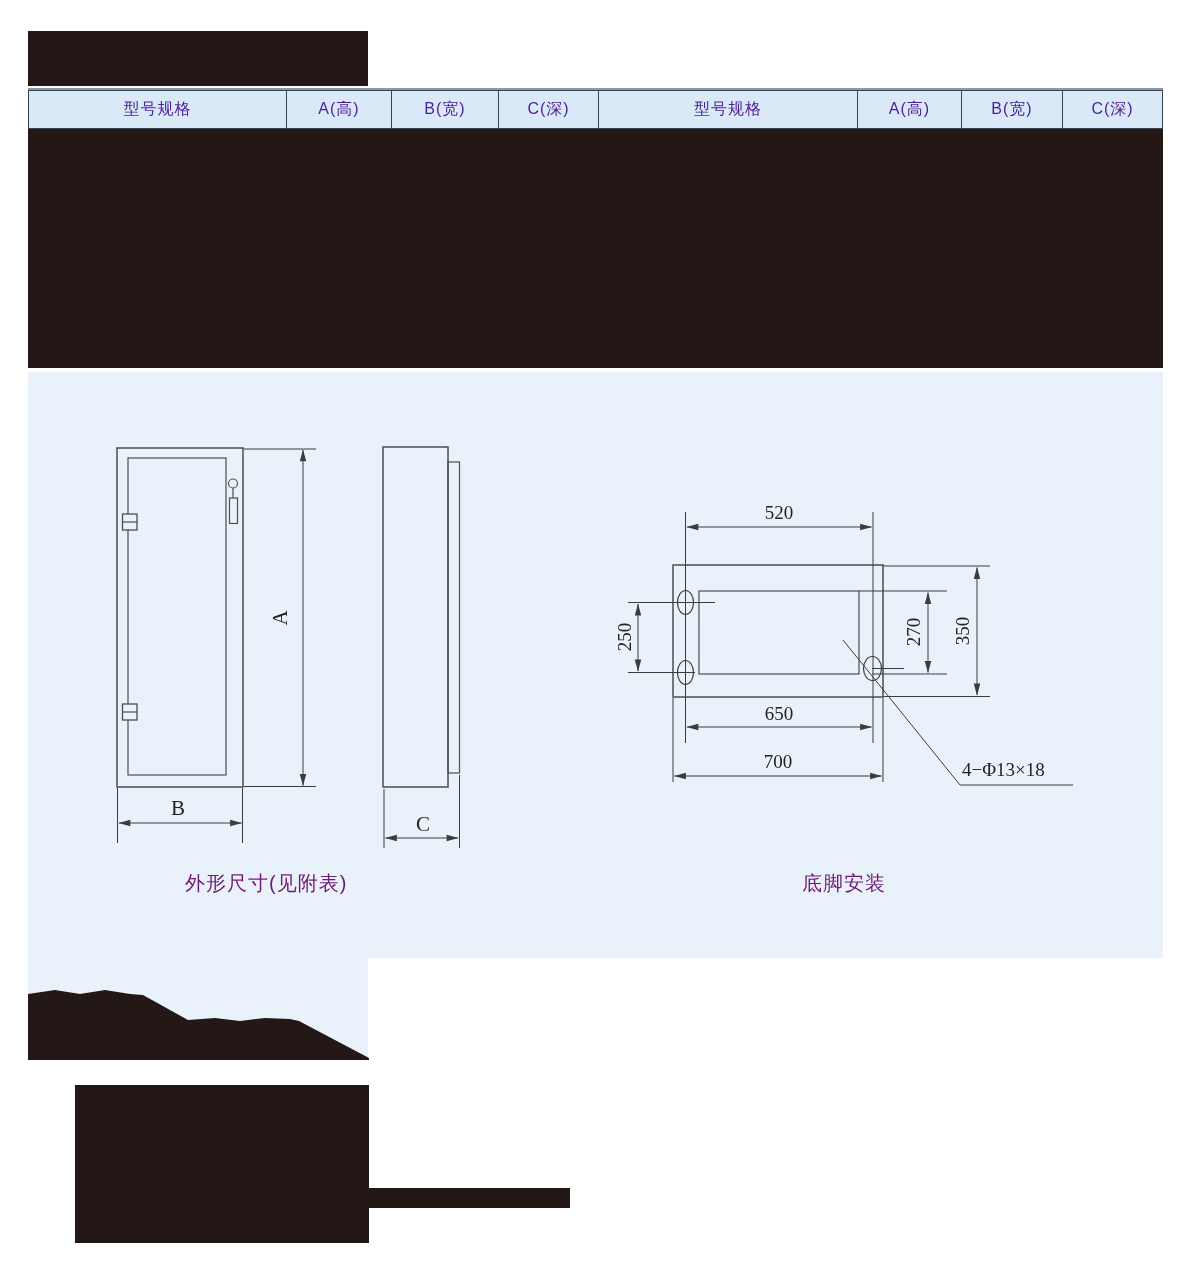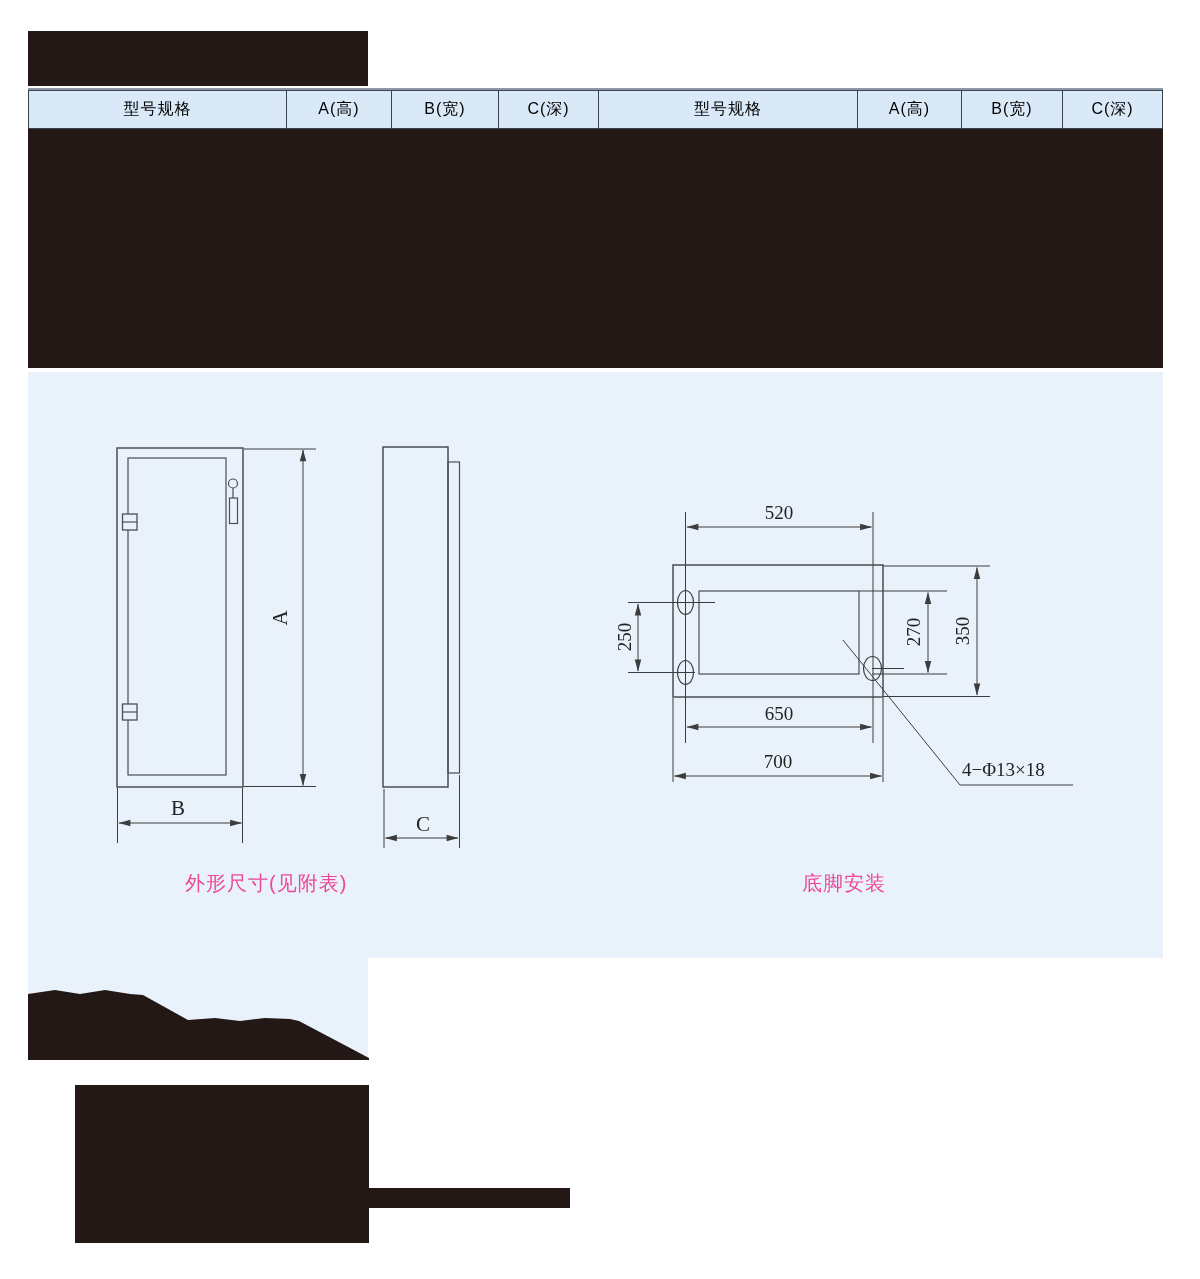--- a/index.html
+++ b/index.html
@@ -10,36 +10,36 @@
   .redact-table{left:28px;top:129px;width:1135px;height:239px;}
   .redact-bottom-block{left:75px;top:1085px;width:294px;height:158px;}
   .redact-bottom-bar{left:369px;top:1188px;width:201px;height:20px;}
   .panel{position:absolute;background:#e9f2fa;}
   .panel-main{left:28px;top:372px;width:1135px;height:586px;}
   .panel-ext{left:28px;top:958px;width:340px;height:102px;}
   .spec-table{position:absolute;left:28px;top:88px;width:1135px;height:41px;display:flex;
               border-top:2px solid #8d97a6;box-sizing:border-box;}
   .spec-table .cell{box-sizing:border-box;height:100%;display:flex;align-items:center;justify-content:center;
               background:#d9e9f7;border:1px solid #39424e;border-left:none;
-              font-size:16px;color:#000000;letter-spacing:1px;}
+              font-size:16px;color:#4c1d95;letter-spacing:1px;}
   .spec-table .cell:first-child{border-left:1px solid #39424e;}
   .w0{width:259px}.w1{width:105px}.w2{width:107px}.w3{width:100px}
   .w4{width:259px}.w5{width:104px}.w6{width:101px}.w7{width:100px}
   .drawing{position:absolute;left:0;top:0;}
   .drawing .outline{fill:none;stroke:#4b4e52;stroke-width:1.5;}
   .drawing .thin{fill:none;stroke:#4b4e52;stroke-width:1.2;}
   .drawing .ext{stroke:#3c3c3c;stroke-width:1;fill:none;}
   .drawing .dim{stroke:#3c3c3c;stroke-width:1;fill:none;}
   .drawing .hole{fill:none;stroke:#3c3c3c;stroke-width:1.2;}
   .drawing .fit{fill:#e9f2fa;stroke:#4b4e52;stroke-width:1.3;}
   .drawing text{font-family:"Liberation Serif","DejaVu Serif",serif;fill:#222222;}
   .drawing .dimnum{font-size:19px;}
   .drawing .dimletter{font-size:21px;}
   .drawing .redactfill{fill:#231815;stroke:none;}
-  .caption{position:absolute;font-size:20px;color:#ec4899;letter-spacing:1px;white-space:nowrap;}
+  .caption{position:absolute;font-size:20px;color:#701a75;letter-spacing:1px;white-space:nowrap;}
   .caption-outline{left:185px;top:870px;}
   .caption-base{left:802px;top:870px;}
 </style>
 </head>
 <body>
 
 <div class="page">
 
   <div class="redact redact-title"></div>
 

